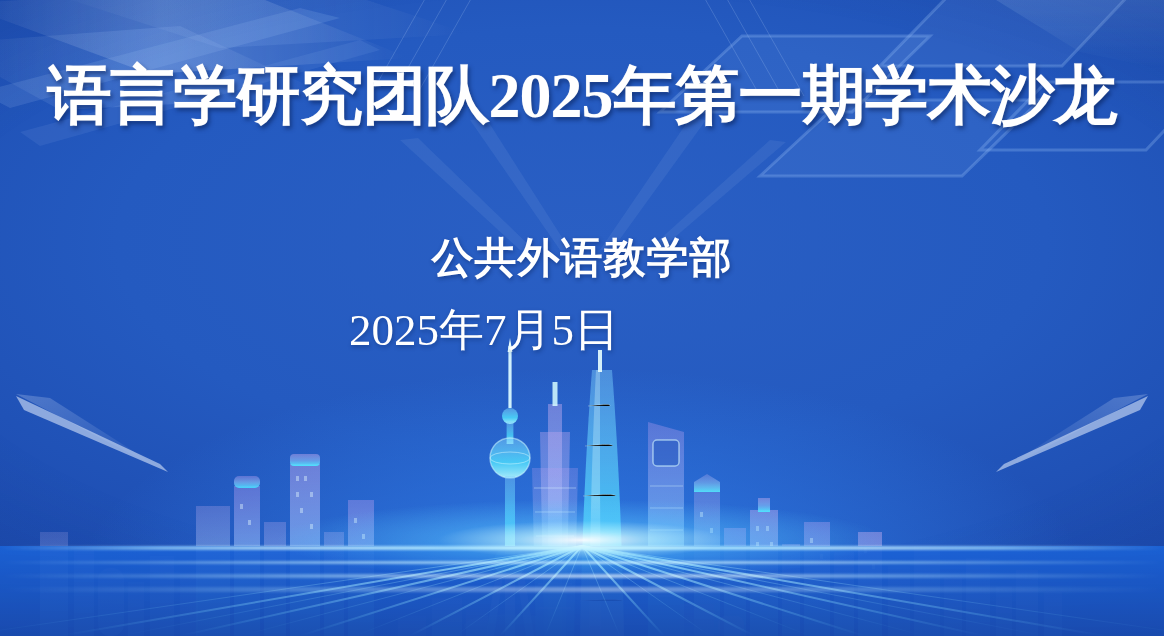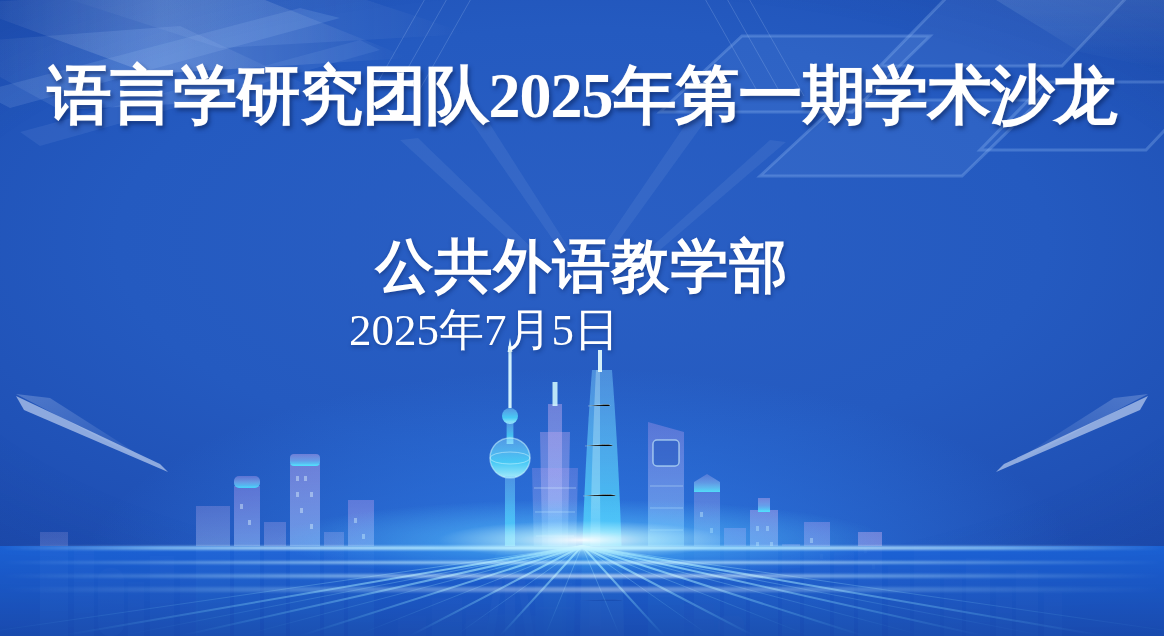--- a/index.html
+++ b/index.html
@@ -126,21 +126,21 @@
       0 0 1px rgba(255,255,255,.6);
   }
   .subtitle {
     position: absolute;
     left: 0;
     top: 235px;
     width: 1164px;
     text-align: center;
     color: #ffffff;
     font-weight: 700;
-    font-size: 58px;
+    font-size: 42px;
     line-height: 1.1;
     letter-spacing: 1px;
     text-shadow: 1px 2px 4px rgba(8,32,86,.45);
   }
   .date {
     position: absolute;
     left: 0;
     top: 306px;
     width: 968px;
     text-align: center;

